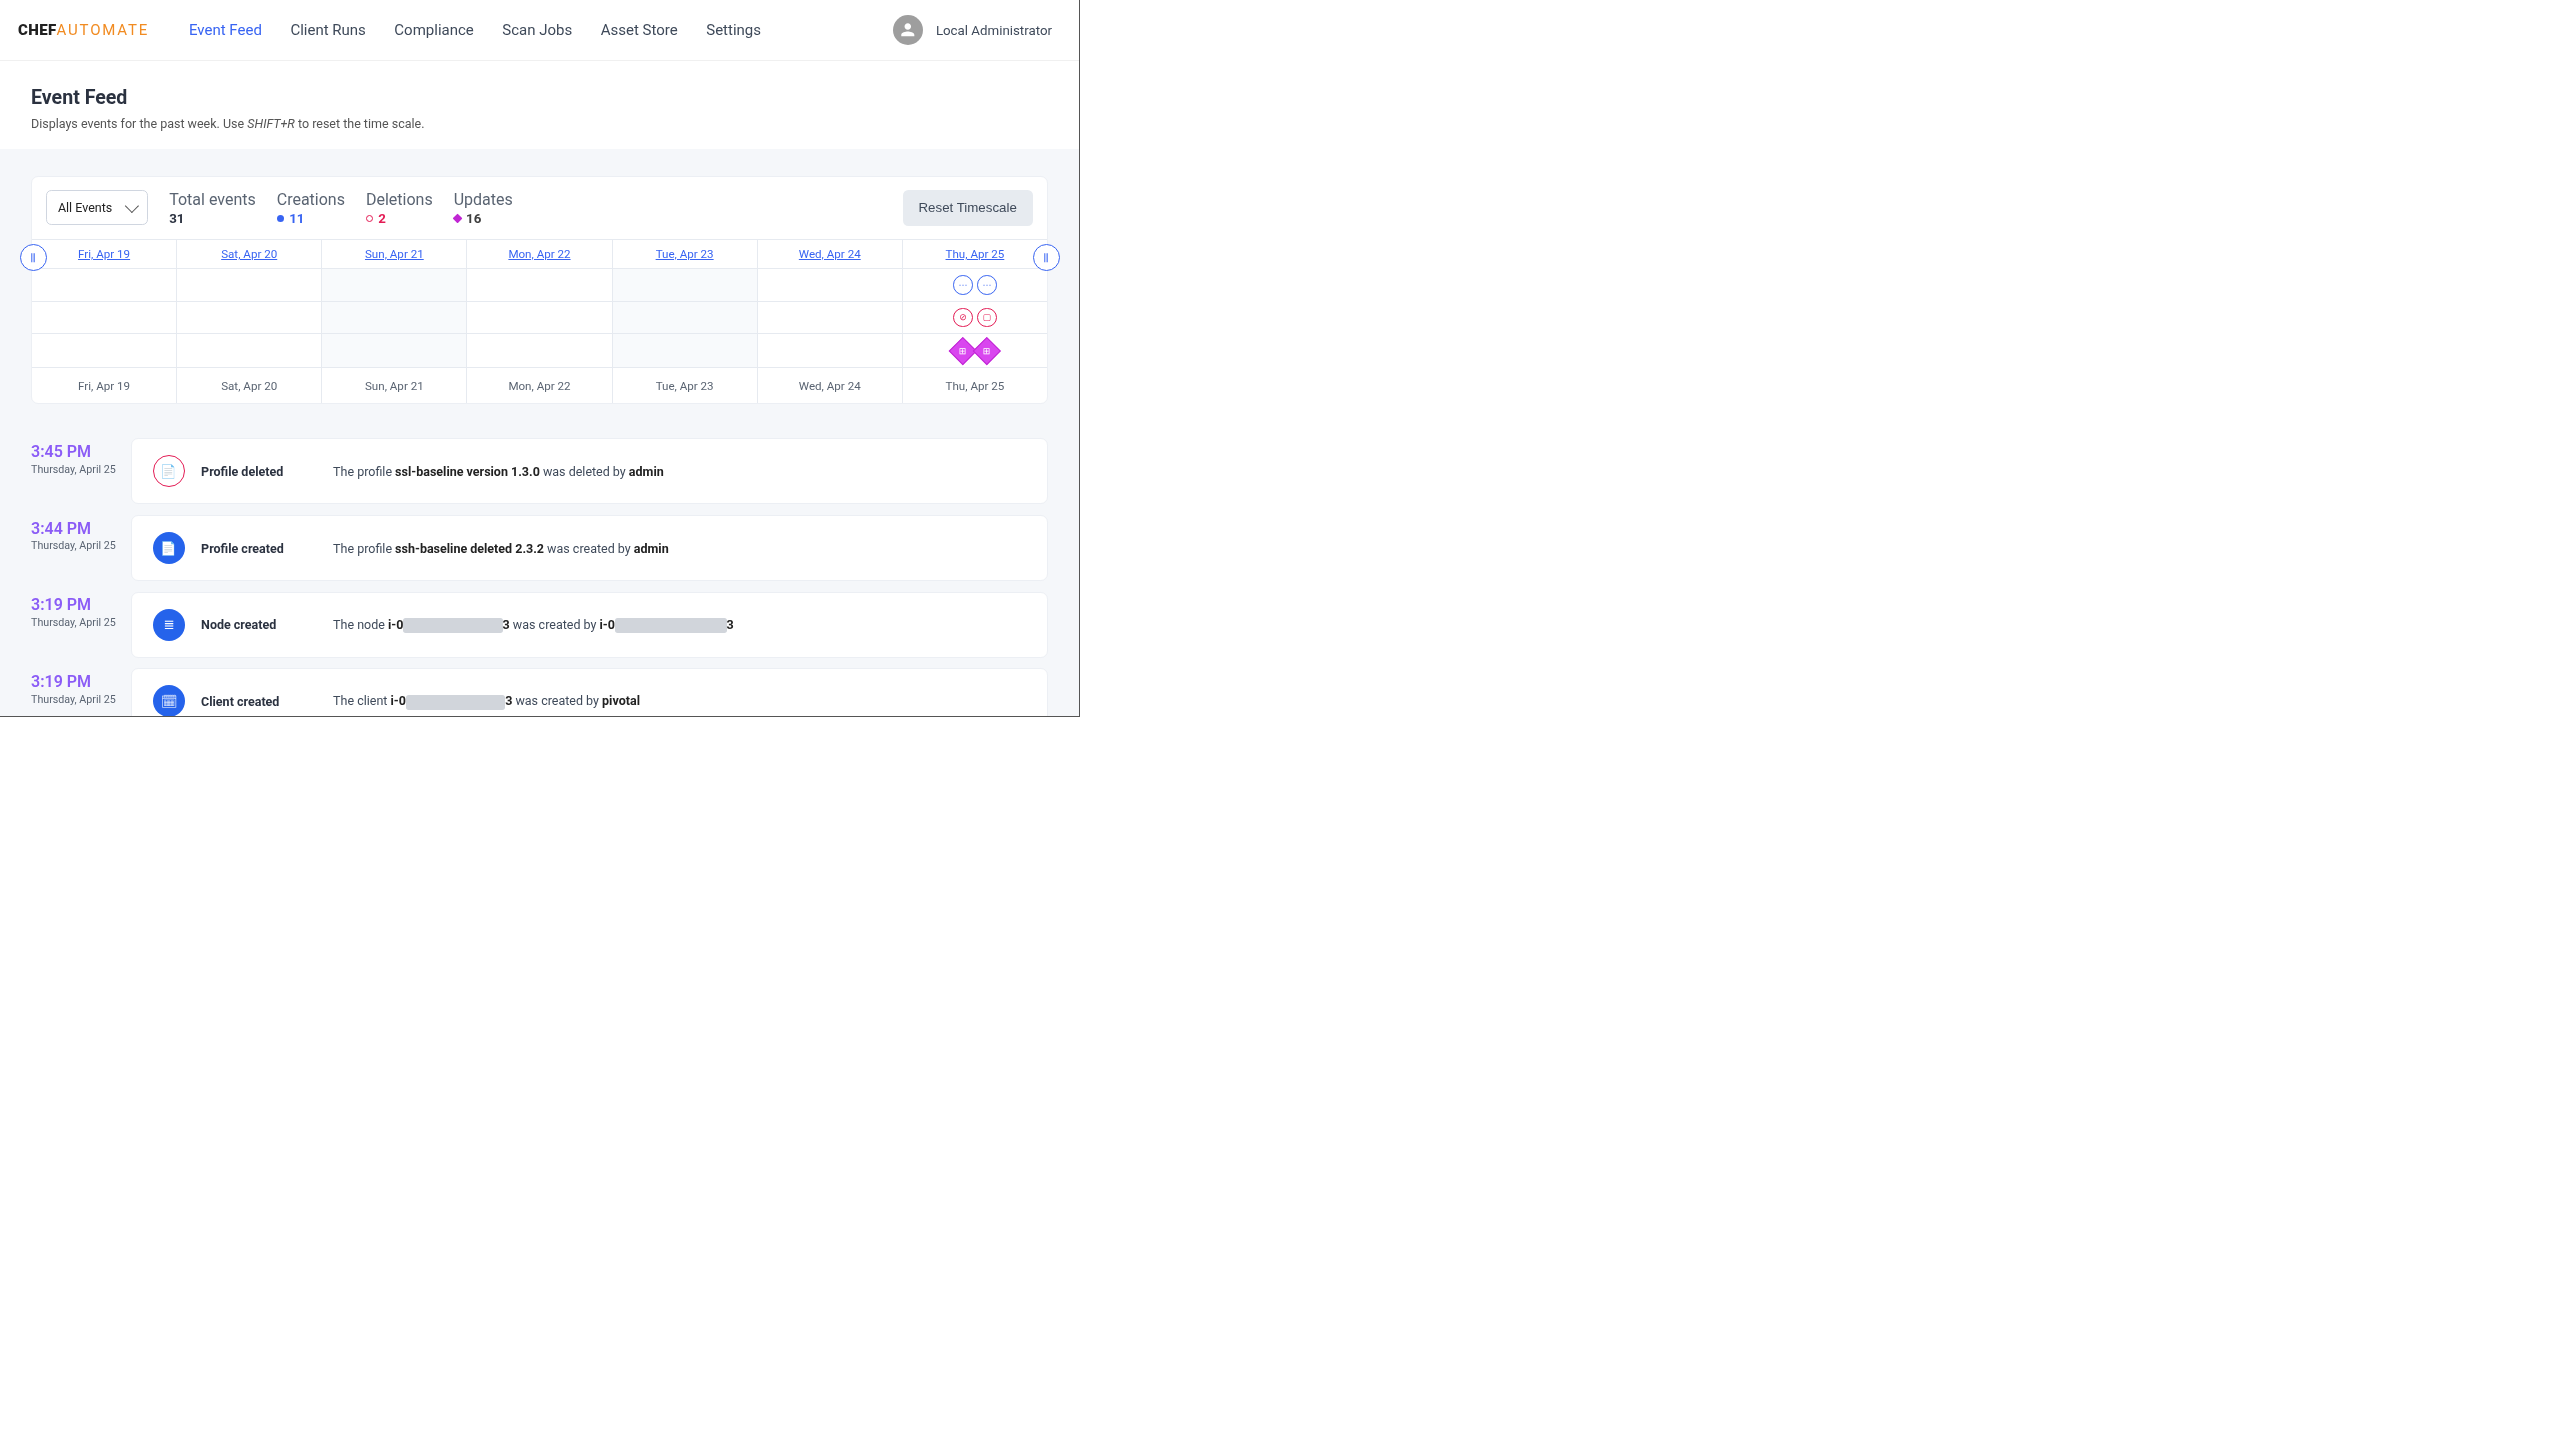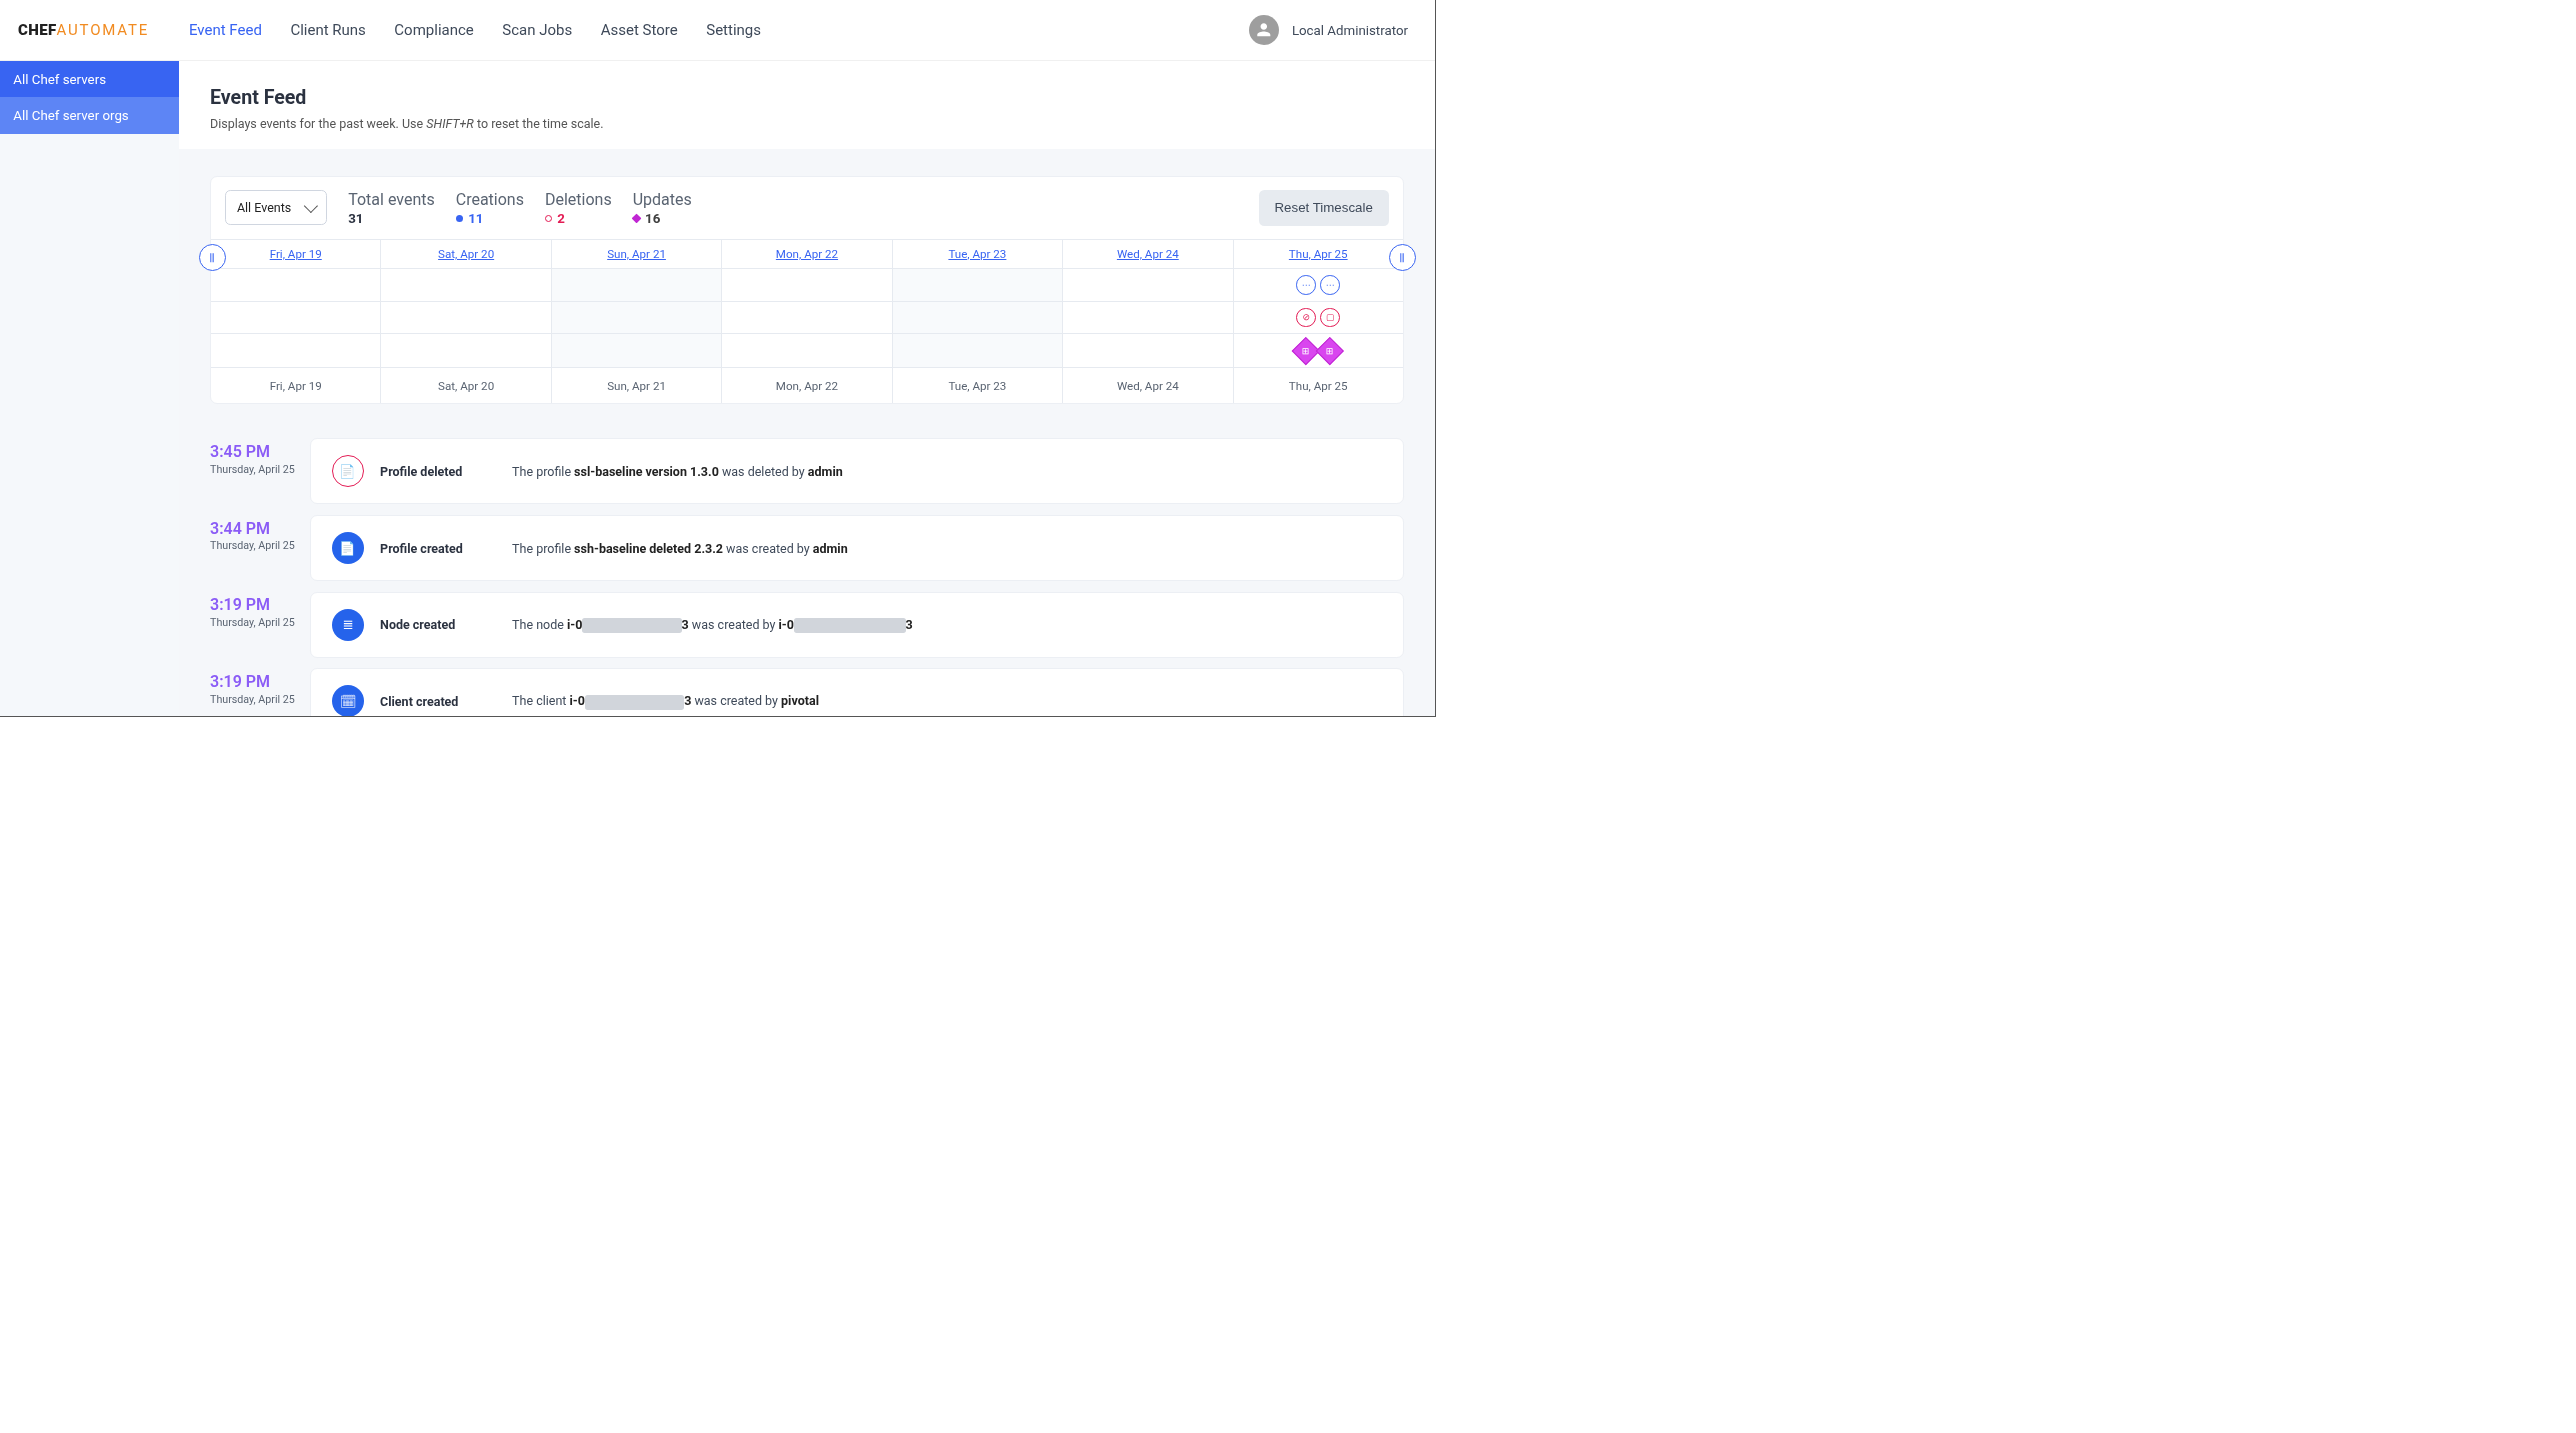--- a/index.html
+++ b/index.html
@@ -1,18 +1,18 @@
 <!DOCTYPE html>
 <html style="font-size:14.2px"><head>
 <meta charset="utf-8">
 <style>
 * { box-sizing: border-box; margin: 0; padding: 0; }
 body { font-family: -apple-system, BlinkMacSystemFont, "Segoe UI", Roboto, sans-serif; background: #fff; color: #222; }
 
-.app { width: 1436px; height: 717px; position: relative; overflow: hidden; border-right: 0.9px solid #555; border-bottom: 0.9px solid #555;}
+.app { width: 1080px; height: 717px; position: relative; overflow: hidden; border-right: 0.9px solid #555; border-bottom: 0.9px solid #555;}
 
 
 .topnav { display: flex; align-items: center; justify-content: space-between; height: 61px; padding: 0 27px 0 18px; border-bottom: 0.9px solid #f0f0f0; }
 .topnav-left { display: flex; align-items: center; gap: 40px; }
 .logo { font-weight: 900; font-size: 15px; letter-spacing: 0.4px; }
 .logo .chef { color: #212121; }
 .logo .automate { color: #f18b21; font-weight: 400; letter-spacing: 1.8px;}
 .nav-links { display: flex; gap: 28.5px; }
 .nav-link { font-size: 15px; color: #3f4a5a; cursor: pointer; }
 .nav-link.active { color: #3864f2; }
@@ -121,24 +121,20 @@
       <div class="avatar">
         <svg viewBox="0 0 24 24">
             <path d="M12 12c2.2 0 4-1.8 4-4s-1.8-4-4-4-4 1.8-4 4 1.8 4 4 4zm0 2c-2.7 0-8 1.3-8 4v2h16v-2c0-2.7-5.3-4-8-4z"></path>
           </svg>
       </div>
       <span class="username">Local Administrator</span>
     </div>
   </div>
 
   <div class="body">
-    <div class="sidebar">
-      <div class="sidebar-item primary">All Chef servers</div>
-      <div class="sidebar-item secondary">All Chef server orgs</div>
-    </div>
 
     <div class="main">
       <div class="header-white">
         <div class="page-title">Event Feed</div>
         <div class="page-desc">
           <span>Displays events for the past week. Use </span><span class="kbd">SHIFT+R</span><span> to reset the time scale.</span>
         </div>
       </div>
 
       <div class="card">

